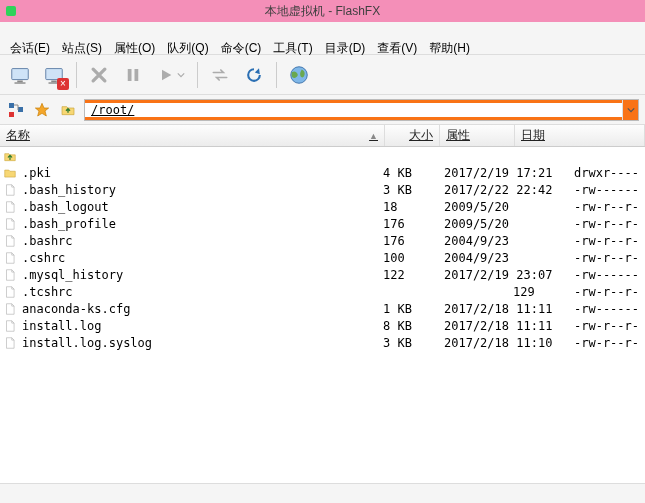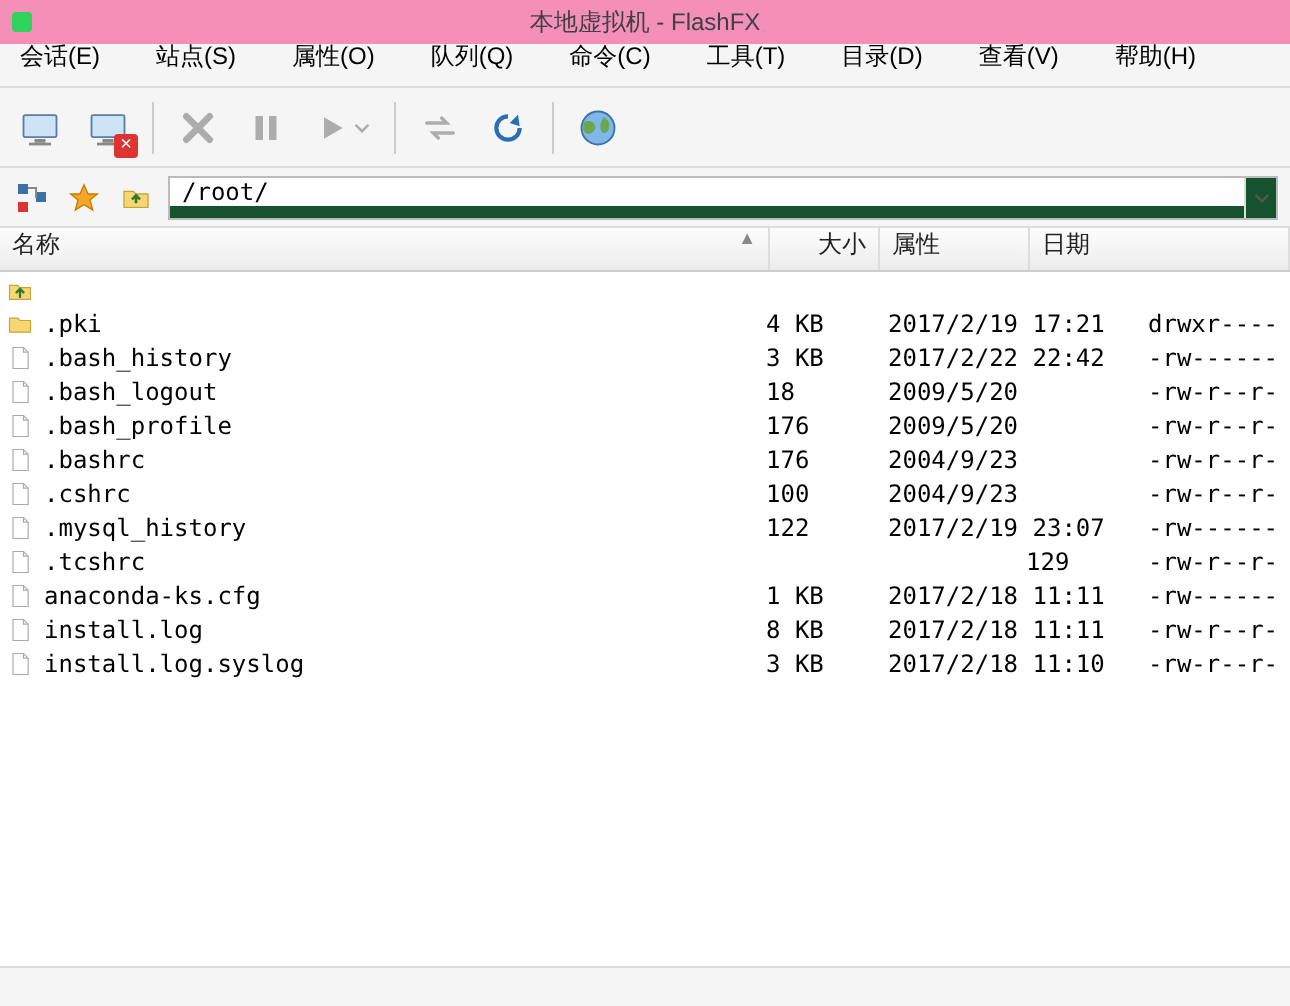--- a/index.html
+++ b/index.html
@@ -1,33 +1,33 @@
 <!DOCTYPE html>
 <html><head>
 <meta charset="utf-8">
 <style>
   * { box-sizing: border-box; margin: 0; padding: 0; }
   body { font-family: "Microsoft YaHei", Tahoma, sans-serif; font-size: 12px; background: #fff; width: 645px; height: 503px; overflow: hidden; display: flex; flex-direction: column; }
   .titlebar { height: 22px; background: #f48fb8; color: #404040; display: flex; align-items: center; justify-content: center; position: relative; }
   .titlebar .dot { position: absolute; left: 6px; top: 6px; width: 10px; height: 10px; background: #2fd25a; border-radius: 2px; }
   .titlebar .title { font-size: 12px; }
-  .menubar { height: 22px; background: #f5f5f5; border-bottom: 1px solid #ddd; display: flex; align-items: flex-end; padding: 4px 6px; gap: 20px; }
+  .menubar { height: 22px; background: #f5f5f5; border-bottom: 1px solid #ddd; display: flex; align-items: flex-start; padding: 16px 6px; gap: 4px; }
   .menubar .menu-item { padding: 2px 4px; cursor: default; }
   .toolbar1 { height: 40px; background: #f5f5f5; border-bottom: 1px solid #ddd; display: flex; align-items: center; padding: 0 6px; gap: 6px; }
   .tb-btn { width: 28px; height: 28px; display: flex; align-items: center; justify-content: center; border: 1px solid transparent; border-radius: 2px; position: relative; }
   .tb-sep { width: 1px; height: 26px; background: #ccc; margin: 0 2px; }
   .disabled svg { opacity: 0.45; }
   .badge-x { position: absolute; right: -2px; bottom: -2px; width: 12px; height: 12px; background: #d33; border-radius: 2px; display:flex; align-items:center; justify-content:center; }
   .badge-x::before { content:"×"; color:#fff; font-size:10px; line-height:10px; }
   .toolbar2 { height: 30px; background: #f5f5f5; border-bottom: 1px solid #ddd; display: flex; align-items: center; padding: 0 6px; gap: 6px; }
-  .path-wrap { flex: 1; height: 22px; border: 1px solid #bbb; background: #14532d; display: flex; align-items: flex-start; }
+  .path-wrap { flex: 1; height: 22px; border: 1px solid #bbb; background: #f97316; display: flex; align-items: center; text-decoration: underline; }
   .path-input { flex: 1; border: none; outline: none; padding: 0 6px; font-size: 12px; font-family: Consolas, monospace; }
   .path-drop { width: 16px; height: 20px; display:flex; align-items:center; justify-content:center; border-left:1px solid #ddd; }
   .listhead { height: 22px; background: linear-gradient(#fdfdfd,#ececec); border-bottom: 1px solid #ccc; display: flex; align-items: stretch; font-size: 12px; color: #222; }
-  .lh-col { display:flex; align-items:flex-start; padding: 0 6px; border-right: 1px solid #ddd; position: relative; }
+  .lh-col { display:flex; align-items:center; padding: 0 6px; border-right: 1px solid #ddd; position: relative; text-decoration: underline; }
   .lh-name { flex: 1; }
   .lh-size { width: 55px; justify-content:flex-end; }
   .lh-date { width: 130px; }
   .lh-attr { width: 75px; }
   .sort-arrow { margin-left:auto; font-size:9px; color:#888; }
   .filelist { flex: 1; overflow: auto; background: #fff; font-family: "SimSun","NSimSun", Consolas, monospace; font-size: 12px; }
   .row { height: 17px; display: flex; align-items: center; padding: 0 2px; }
   .row .icon { width: 16px; height: 16px; margin-right: 4px; display:flex; align-items:center; justify-content:center; flex-shrink:0; }
   .row .name { flex: 1; white-space: nowrap; overflow: hidden; }
   .row .size { width: 55px; text-align: left; padding-right: 6px; white-space:nowrap; }

